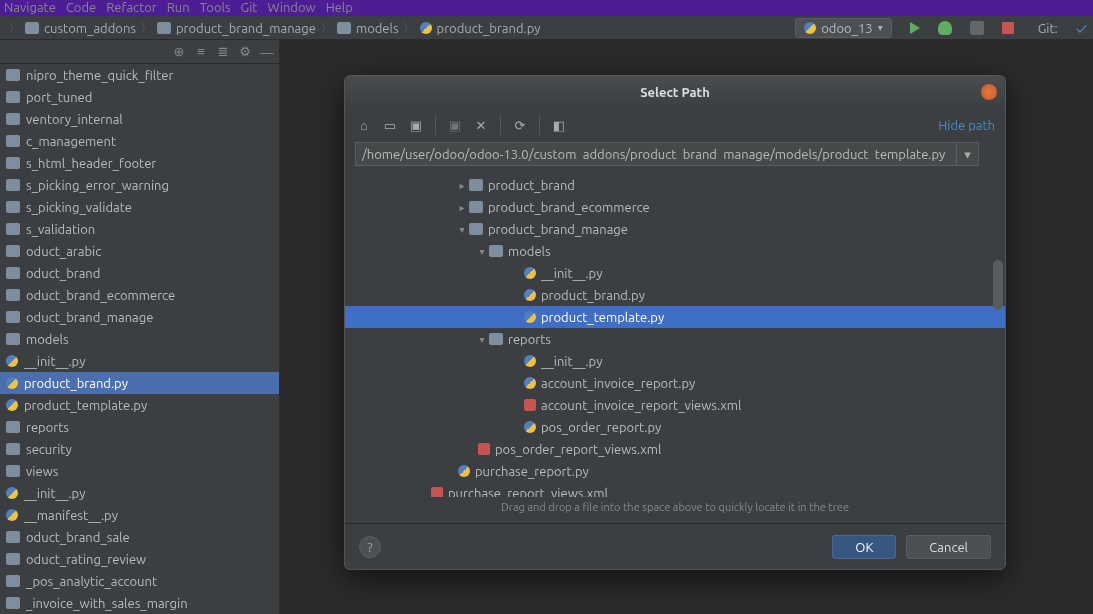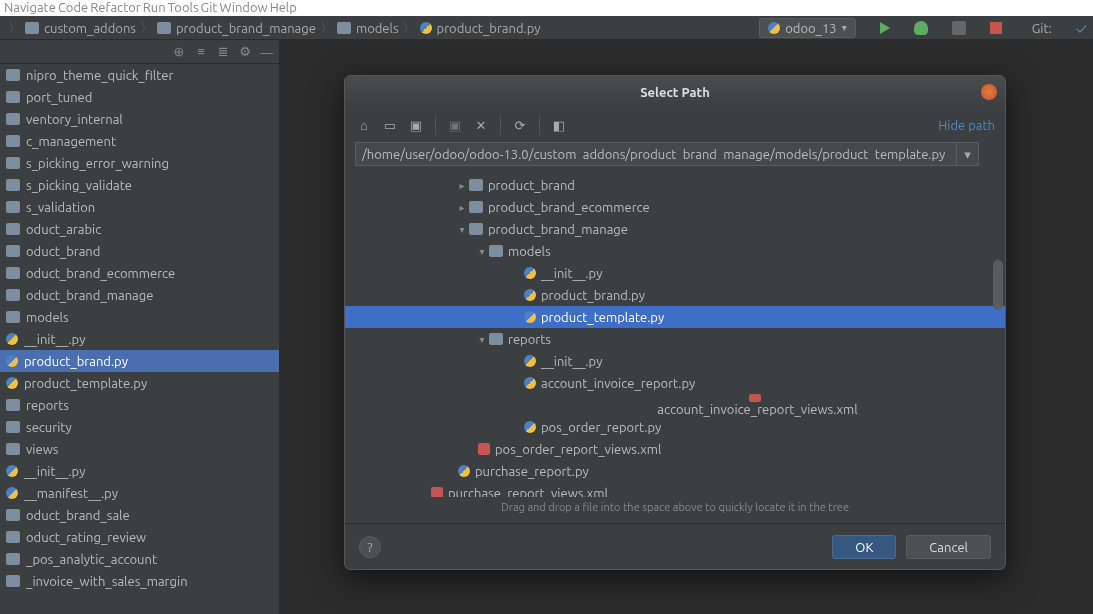--- a/index.html
+++ b/index.html
@@ -1,26 +1,26 @@
 <!DOCTYPE html>
 <html><head>
 <meta charset="utf-8">
 <style>
 * { margin: 0; padding: 0; box-sizing: border-box; font-family: -apple-system, "Segoe UI", Ubuntu, sans-serif; font-size: 13px; }
 body { background: #3c3f41; color: #bbb; width: 1093px; height: 614px; overflow: hidden; position: relative; }
 
-.topbar { height: 16px; background: #ffffff; padding-left: 4px; color: #888; font-size: 12px; display: flex; gap: 2px; }
+.topbar { height: 16px; background: #4c1d95; padding-left: 4px; color: #888; font-size: 12px; display: flex; gap: 10px; }
 .topbar span { color: #888; }
 
 .breadcrumb-bar { height: 24px; background: #3c3f41; border-bottom: 1px solid #2b2b2b; display: flex; align-items: center; padding: 0 6px; justify-content: space-between; }
 .breadcrumb { display: flex; align-items: center; gap: 2px; color: #aaa; font-size: 13px; }
 .breadcrumb .sep { color: #666; margin: 0 2px; }
 .breadcrumb .folder-ico { width: 14px; height: 12px; background: #7d8e9f; display: inline-block; border-radius: 2px; margin-right: 3px; }
 .breadcrumb .py-ico { width: 12px; height: 12px; display: inline-block; border-radius: 50%; background: linear-gradient(135deg,#5080c0 50%,#f0c040 50%); margin-right: 3px; }
-.run-controls { display: flex; align-items: center; gap: 24px; }
+.run-controls { display: flex; align-items: center; gap: 18px; }
 .run-config { background: #4c5052; border: 1px solid #5a5d5f; border-radius: 3px; padding: 2px 8px; display: flex; align-items: center; gap: 5px; }
 .run-config .py-ico { width: 12px; height: 12px; display: inline-block; border-radius: 50%; background: linear-gradient(135deg,#5080c0 50%,#f0c040 50%); }
 .icon-btn { width: 16px; height: 16px; display: inline-block; }
 .play-ico { border-left: 10px solid #5fad65; border-top: 6px solid transparent; border-bottom: 6px solid transparent; width:0; height:0; }
 .bug-ico { width:14px; height:14px; background:#5fad65; border-radius:50% 50% 30% 30%; }
 .cov-ico { width:14px; height:14px; background:#666; border-radius:2px; }
 .stop-ico { width:12px; height:12px; background:#c75450; }
 .git-label { color:#aaa; margin-left:6px; }
 .update-ico { color:#4a88c7; font-size:16px; }
 
@@ -129,20 +129,24 @@
         <div class="tree-item">
           <span class="folder-ico"></span>
           <span>ventory_internal</span>
         </div>
         <div class="tree-item">
           <span class="folder-ico"></span>
           <span>c_management</span>
         </div>
         <div class="tree-item">
           <span class="folder-ico"></span>
+          <span>s_html_header_footer</span>
+        </div>
+        <div class="tree-item">
+          <span class="folder-ico"></span>
           <span>s_picking_error_warning</span>
         </div>
         <div class="tree-item">
           <span class="folder-ico"></span>
           <span>s_picking_validate</span>
         </div>
         <div class="tree-item">
           <span class="folder-ico"></span>
           <span>s_validation</span>
         </div>
@@ -287,21 +291,21 @@
       <div class="mt-item" style="padding-left: 165px;">
         <span class="mt-arrow"></span>
         <span class="py-ico"></span>
         <span>__init__.py</span>
       </div>
       <div class="mt-item" style="padding-left: 165px;">
         <span class="mt-arrow"></span>
         <span class="py-ico"></span>
         <span>account_invoice_report.py</span>
       </div>
-      <div class="mt-item" style="padding-left: 165px; flex-direction: column;">
+      <div class="mt-item" style="padding-left: 165px;">
         <span class="mt-arrow"></span>
         <span class="xml-ico"></span>
         <span>account_invoice_report_views.xml</span>
       </div>
       <div class="mt-item" style="padding-left: 165px;">
         <span class="mt-arrow"></span>
         <span class="py-ico"></span>
         <span>pos_order_report.py</span>
       </div>
       <div class="mt-item" style="padding-left: 119px;">

